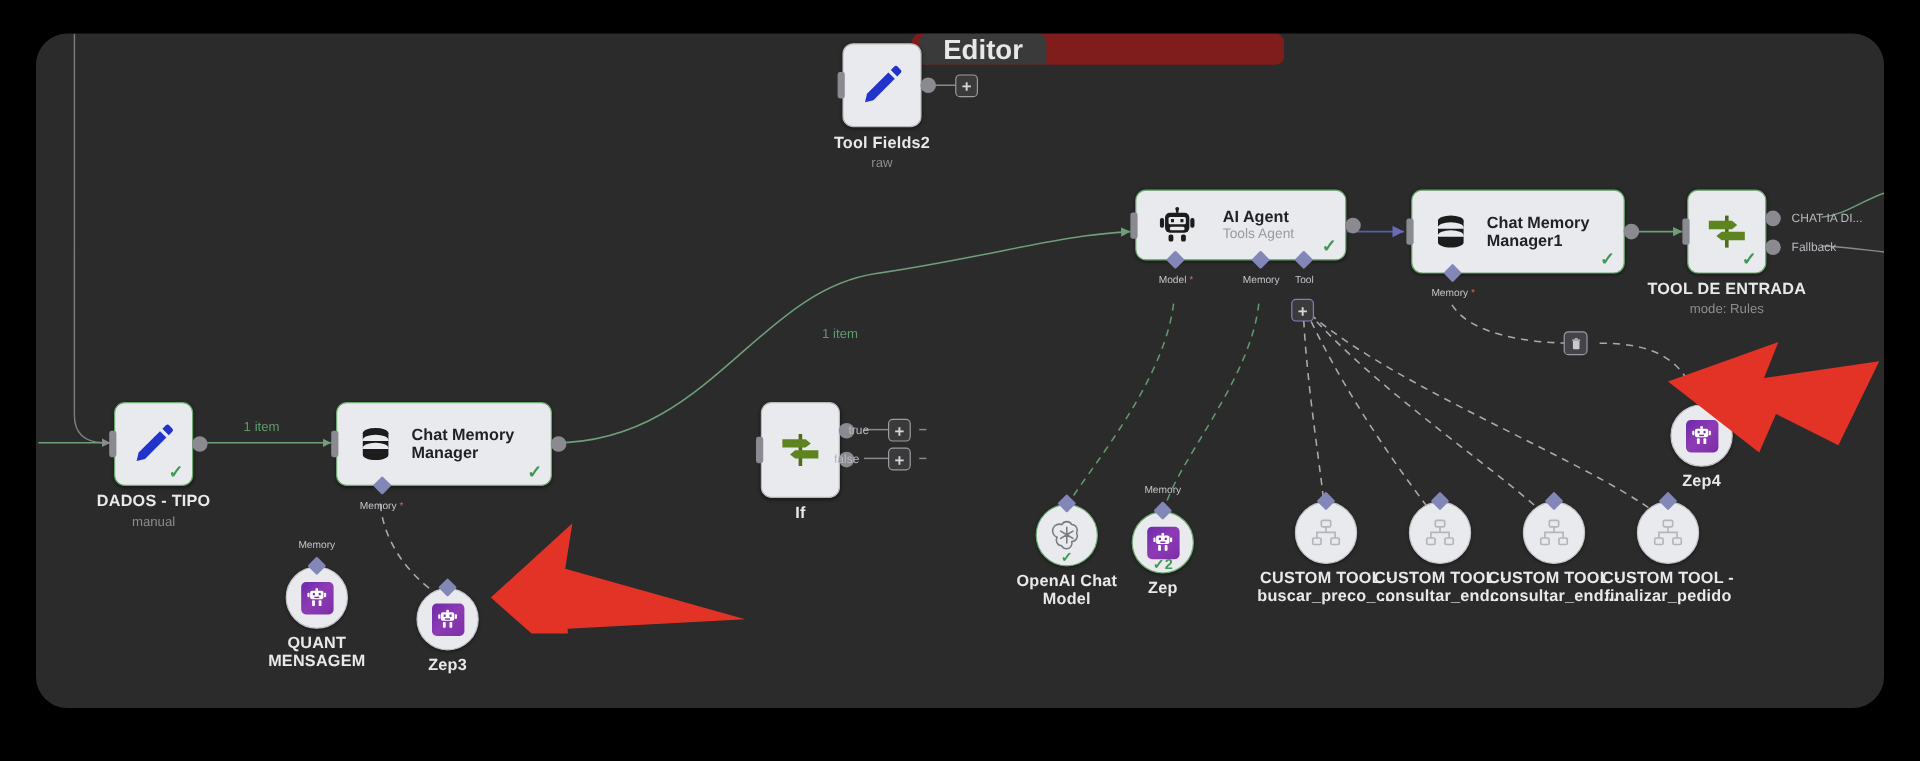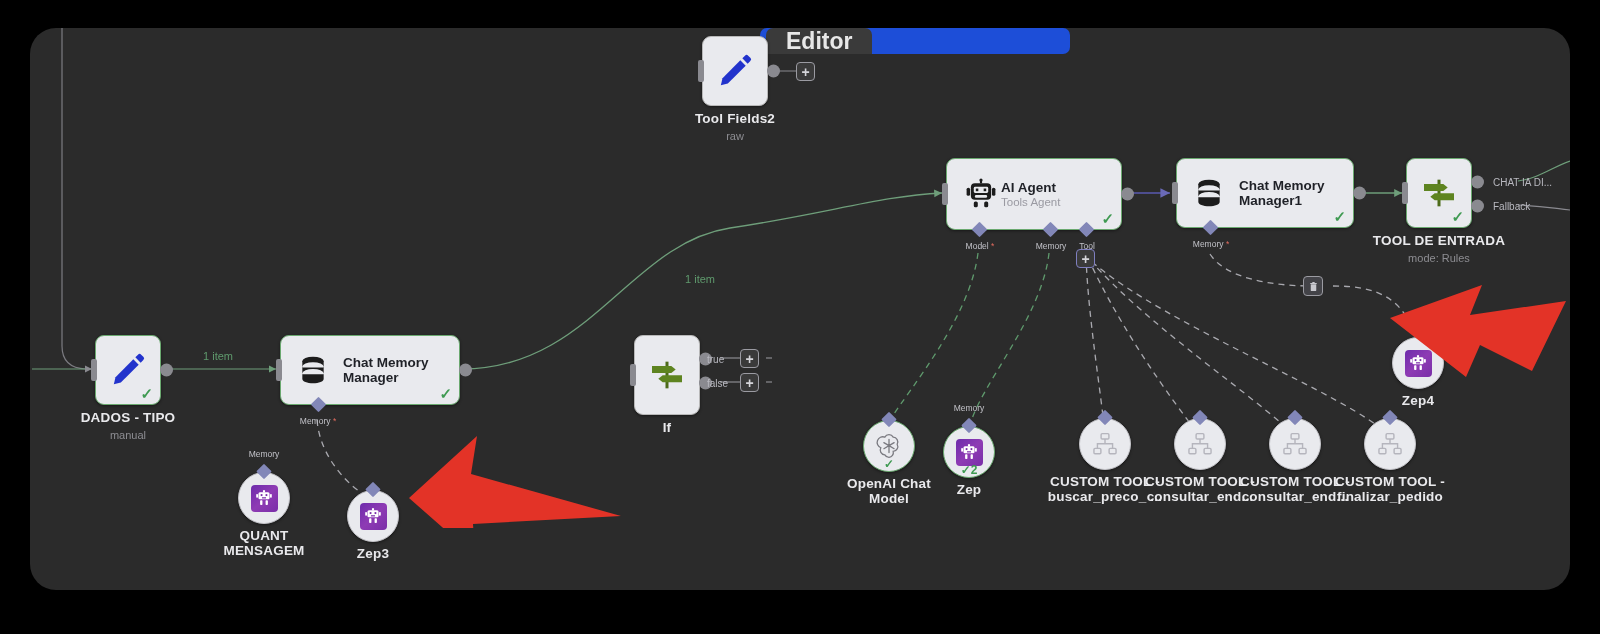--- a/index.html
+++ b/index.html
@@ -17,21 +17,21 @@
     left: 30px; top: 28px;
     width: 1540px; height: 562px;
     background: #2b2b2b;
     border-radius: 26px;
     overflow: hidden;
   }
   #tabs-strip {
     position: absolute;
     left: 730px; top: 0px;
     width: 310px; height: 26px;
-    background: #1d4ed8;
+    background: #7f1d1d;
     border-radius: 7px;
     display: flex; align-items: center;
     padding: 0 6px;
     overflow: hidden;
     gap: 39px;
   }
   .tab {
     font-size: 23px; font-weight: 700;
     color: #e8e8e8;
     padding: 0 20px;
@@ -277,29 +277,29 @@
     <div class="node plain" style="left:604px; top:307px; width:66px; height:80px; justify-content:center;">
       <span class="port-in"></span>
       <svg width="40" height="40" viewBox="0 0 24 24">
         <rect x="11.1" y="4" width="1.8" height="16" fill="#4d6b19"></rect>
         <path d="M3 6.6h11.6l2.6 2.1-2.6 2.1H3z" fill="#5e8420"></path>
         <path d="M21 12.1H9.4l-2.6 2.1 2.6 2.1H21z" fill="#5e8420"></path>
       </svg>
       <span class="port-out" style="top:23px;"></span>
       <span class="port-out" style="top:47px;"></span>
       <span class="out-label" style="left:72px; top:18px;">true</span>
-      <span class="out-label" style="left:72px; top:42px;">false</span>
+      <span class="out-label" style="left:60px; top:42px;">false</span>
       <div class="node-title-wrap">
         <div class="node-title">If</div>
       </div>
     </div>
     <div class="plus-box" style="left:710px; top:321px;">+</div>
     <div class="plus-box" style="left:710px; top:345px;">+</div>
 
-    <div class="node" style="left:916px; top:130px; width:176px; height:72px; padding-left:18px; gap:4px;">
+    <div class="node" style="left:916px; top:130px; width:176px; height:59px; padding-left:18px; gap:22px;">
       <span class="port-in"></span>
       <svg width="32" height="32" viewBox="0 0 24 24">
         <rect x="11.2" y="1.4" width="1.6" height="2.6" fill="#1c1c1c"></rect>
         <circle cx="12" cy="1.5" r="1.2" fill="#1c1c1c"></circle>
         <rect x="4.4" y="4" width="15.2" height="12.4" rx="3" fill="#1c1c1c"></rect>
         <rect x="6.6" y="6.6" width="10.8" height="4.6" rx="1" fill="#e9eaee"></rect>
         <rect x="8.1" y="7.9" width="1.9" height="2" fill="#1c1c1c"></rect>
         <rect x="14" y="7.9" width="1.9" height="2" fill="#1c1c1c"></rect>
         <rect x="7.4" y="12.7" width="9.2" height="2.2" rx="1" fill="#e9eaee"></rect>
         <rect x="1.2" y="7.3" width="2.6" height="6" rx="1.2" fill="#1c1c1c"></rect>

